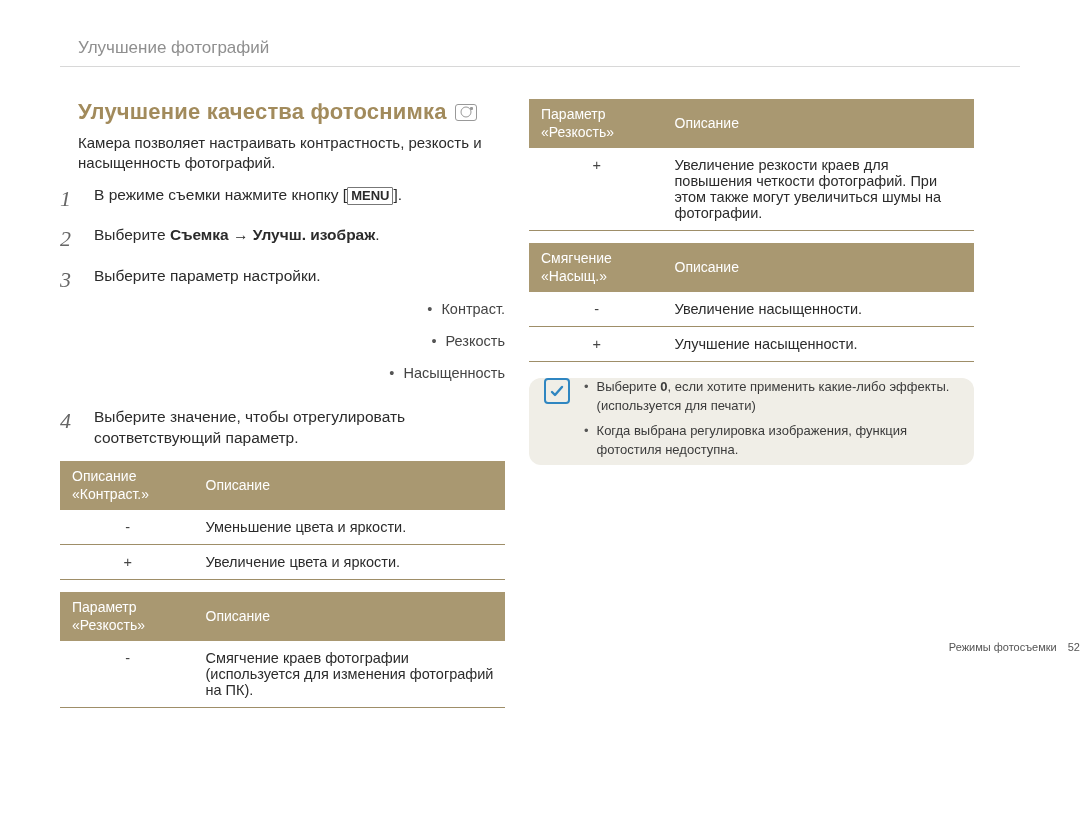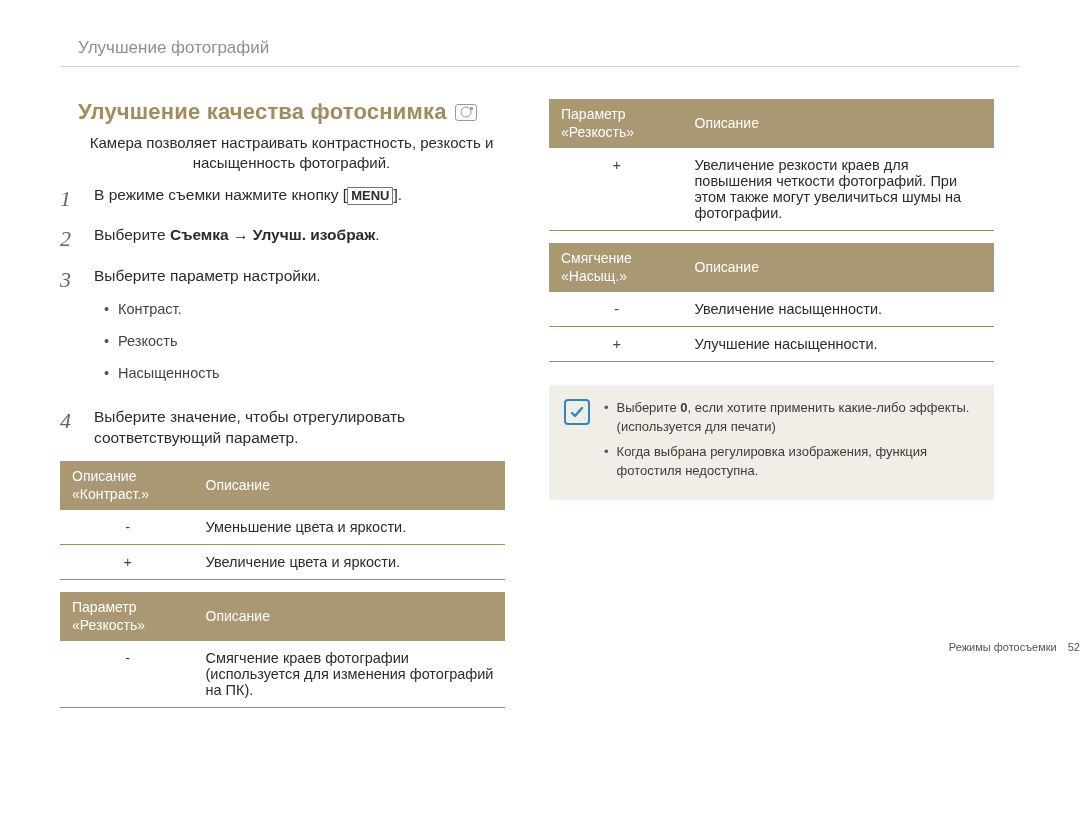--- a/index.html
+++ b/index.html
@@ -1,41 +1,41 @@
 <!DOCTYPE html>
 <html><head>
 <meta charset="utf-8">
 <style>
   * { box-sizing: border-box; margin: 0; padding: 0; }
   html, body { width: 1080px; height: 815px; background: #fff; font-family: Arial, Helvetica, sans-serif; color: #2b2b2b; }
   .page { padding: 38px 60px 0 60px; width: 1080px; height: 675px; position: relative; }
   .breadcrumb { color: #8f8f8f; font-size: 17px; padding: 0 0 8px 18px; border-bottom: 1px solid #d8d8d8; margin-bottom: 32px; }
-  .columns { display: flex; gap: 44px; }
+  .columns { display: flex; gap: 24px; }
   .col-left { width: 445px; }
   .col-right { width: 445px; }
   .section-title { color: #A28B5C; font-size: 22px; font-weight: bold; letter-spacing: .2px; display: flex; align-items: center; gap: 8px; margin: 0 0 8px 18px; }
   .camera-icon { width: 22px; height: 17px; border-radius: 3px; border: 1.5px solid #999; position: relative; display:inline-block; }
   .camera-icon::before { content:""; position:absolute; width: 9px; height: 9px; border-radius: 50%; border:1.5px solid #999; left:50%; top:50%; transform:translate(-50%,-50%); }
   .camera-icon::after { content:""; position:absolute; right:3px; top:2px; width:3px; height:3px; background:#999; border-radius:1px;}
-  .intro { font-size: 15px; line-height: 1.35; margin: 0 0 10px 18px; text-align: center; }
+  .intro { font-size: 15px; line-height: 1.35; margin: 0 0 10px 18px; }
   .steps { list-style: none; margin: 8px 0 0 0; }
   .steps > li { display: flex; gap: 14px; font-size: 15.5px; line-height: 1.4; margin-bottom: 10px; }
   .stepnum { font-family: Georgia, 'Times New Roman', serif; font-style: italic; font-size: 22px; color: #666; min-width: 20px; }
   .step-body { flex: 1; }
   .menu-btn { font-family: Arial; font-weight: bold; font-size: 13px; border: 1px solid #777; padding: 0 3px 1px 3px; border-radius:1px; white-space: nowrap; text-align: right; }
   .bold { font-weight: bold; }
   .sublist { list-style: none; margin: 6px 0 0 10px; color: #444; font-size: 14.5px; }
-  .sublist li { margin: 12px 0; }
+  .sublist li { margin: 12px 0; text-align: right; }
   .sublist li::before { content: "•"; margin-right: 9px; color:#555; }
   .param-table { width: 100%; border-collapse: collapse; margin-top: 12px; font-size: 14.5px; }
   .param-table thead th { background: #A99871; color: #fff; font-weight: normal; text-align: left; padding: 7px 10px 7px 12px; font-size: 14px; line-height:1.25;}
   .param-table thead th:first-child { width: 30%; }
   .param-table tbody td { padding: 9px 10px 9px 12px; border-bottom: 1px solid #9e8e68; vertical-align: top; }
   .param-table tbody td:first-child { text-align: center; color:#444; }
-  .note-box { display:flex; gap: 14px; background: #f0eee7; padding: 14px 15px; margin-top: 23px; border-radius: 0; }
+  .note-box { display:flex; gap: 14px; background: #f0eee7; padding: 0 15px; margin-top: 16px; border-radius: 12px; }
   .note-icon { width: 26px; height: 26px; border: 2px solid #2f86c1; border-radius: 4px; display:flex; align-items:center; justify-content:center; flex-shrink:0; }
   .note-icon svg { }
   .note-list { list-style:none; font-size: 13px; color: #3b3b3b; line-height: 1.45; }
   .note-list li { margin-bottom: 6px; display:flex; gap:8px;}
   .note-list li::before { content: "•"; color:#555; }
   .footer { position:absolute; bottom: 22px; left:0; right:0; text-align:right; font-size: 11px; color:#555;}
   .footer .pg { margin-left: 8px; }
 </style>
 </head>
 <body>

